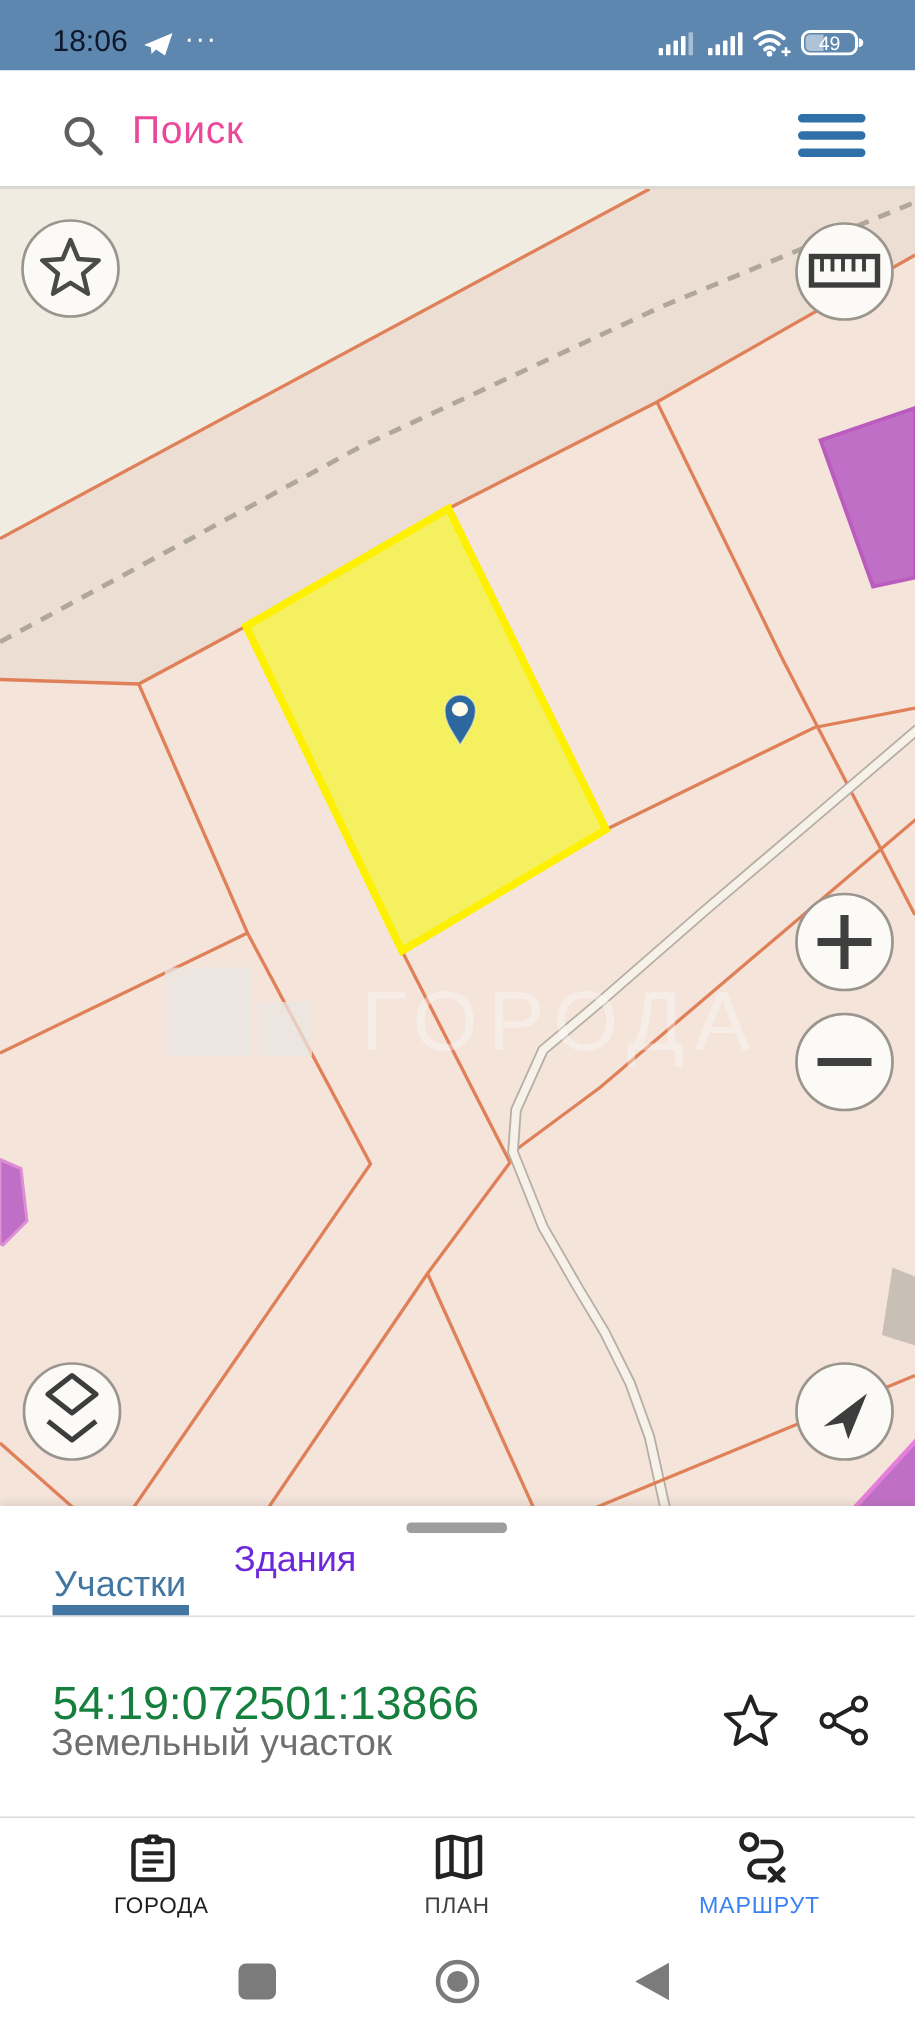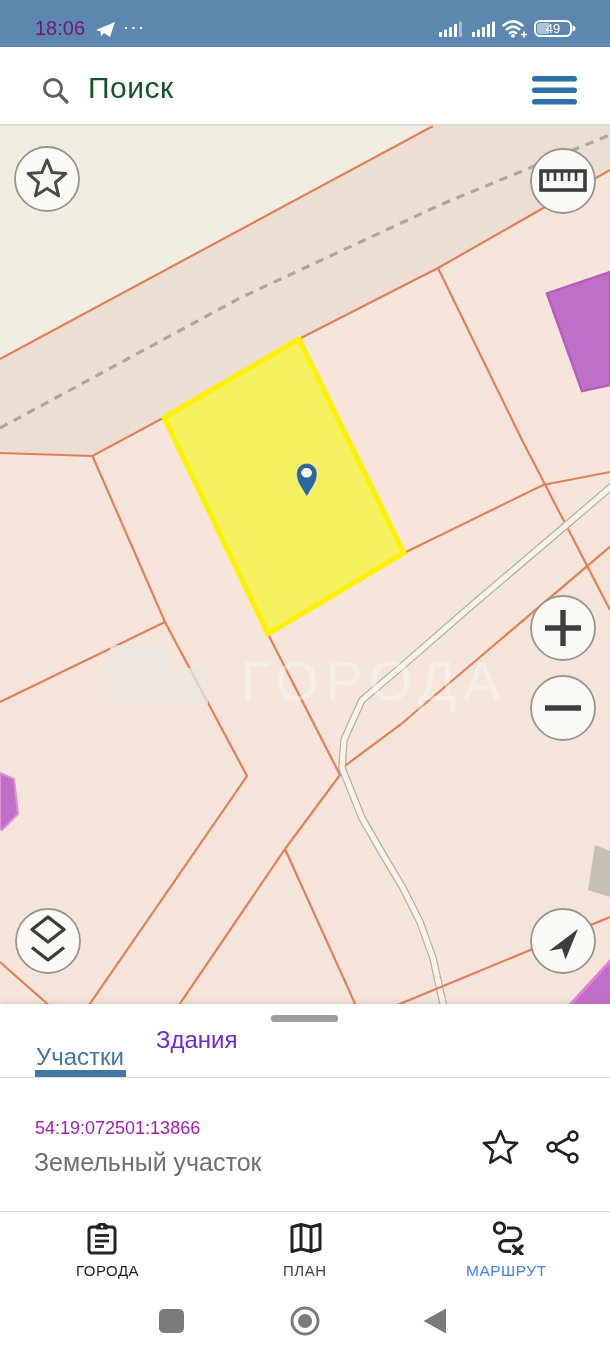--- a/index.html
+++ b/index.html
@@ -4,21 +4,21 @@
 <style>
 html,body{margin:0;padding:0}
 body{width:610px;height:1356px;font-family:"Liberation Sans",sans-serif;position:relative;background:#fff;overflow:hidden}
 .abs{position:absolute}
 </style>
 </head>
 <body>
 
 <div class="abs" style="left:0;top:0;width:610px;height:47px;background:#5d87ae;"></div>
 
-<div class="abs" style="left:35px;top:17px;color:#701a75;font-size:20px;">18:06</div>
+<div class="abs" style="left:35px;top:17px;color:#0f172a;font-size:20px;">18:06</div>
 
 <svg class="abs" style="left:95px;top:21px" width="21" height="17" viewBox="0 0 21 17">
 <path d="M1 9 L20 1 L15 16 L9 12 L6 15 L5.6 10.5 Z M5.6 10.5 L16 4 L8.5 11.5 Z" fill="#fff"></path>
 </svg>
 
 <div class="abs" style="left:123px;top:16px;color:#fff;font-size:19px;letter-spacing:1px">···</div>
 
 <svg class="abs" style="left:439px;top:21px" width="28" height="16" viewBox="0 0 28 16">
 <g fill="#fff">
 <rect x="0" y="11" width="3" height="5" rx="0.8"></rect>
@@ -56,21 +56,21 @@
 <path d="M38.5 5.5 v6 q3 -0.6 3 -3 q0 -2.4 -3 -3z" fill="#fff"></path>
 </svg>
 
 <div class="abs" style="left:0;top:47px;width:610px;height:77px;background:#fff;border-bottom:2px solid #dcd9d4;"></div>
 
 <svg class="abs" style="left:41px;top:76px" width="30" height="30" viewBox="0 0 30 30">
 <circle cx="12" cy="12" r="8.5" fill="none" stroke="#5f5f5f" stroke-width="3"></circle>
 <path d="M18.5 18.5 L26 26" stroke="#5f5f5f" stroke-width="3.2" stroke-linecap="round"></path>
 </svg>
 
-<div class="abs" style="left:88px;top:71px;color:#14532d;font-size:30px;letter-spacing:0.5px">Поиск</div>
+<div class="abs" style="left:88px;top:71px;color:#ec4899;font-size:26px;letter-spacing:0.5px">Поиск</div>
 
 <svg class="abs" style="left:532px;top:75px" width="46" height="32" viewBox="0 0 46 32">
 <g fill="#3070a8">
 <rect x="0" y="1" width="45" height="5.6" rx="2.8"></rect>
 <rect x="0" y="12.5" width="45" height="5.6" rx="2.8"></rect>
 <rect x="0" y="24" width="45" height="5.6" rx="2.8"></rect>
 </g>
 </svg>
 
 <svg class="abs" style="left:0;top:126px" width="610" height="878" viewBox="0 126 610 878">
@@ -176,21 +176,21 @@
 <div class="abs" style="left:271px;top:1015px;width:67px;height:7px;background:#9e9e9e;border-radius:3px"></div>
 
 <div class="abs" style="left:36px;top:1026px;color:#4377a2;font-size:24px;margin-top:17px;">Участки</div>
 
 <div class="abs" style="left:156px;top:1026px;color:#6d28d9;font-size:24px;">Здания</div>
 
 <div class="abs" style="left:35px;top:1070px;width:91px;height:7px;background:#4377a2;"></div>
 
 <div class="abs" style="left:0;top:1077px;width:610px;height:1px;background:#dedede;"></div>
 
-<div class="abs" style="left:35px;top:1118px;color:#a21caf;font-size:18px;">54:19:072501:13866</div>
+<div class="abs" style="left:35px;top:1118px;color:#15803d;font-size:31px;">54:19:072501:13866</div>
 
 <div class="abs" style="left:34px;top:1148px;color:#6f6f6f;font-size:25px;">Земельный участок</div>
 
 <svg class="abs" style="left:482px;top:1128px" width="37" height="37" viewBox="0 0 37 37">
 <path d="M18.5 3 l4.6 11.1 12 1 -9.1 7.9 2.7 11.7 -10.2 -6.2 -10.2 6.2 2.7 -11.7 -9.1 -7.9 12 -1 z" fill="none" stroke="#222" stroke-width="2.6" stroke-linejoin="round"></path>
 </svg>
 
 <svg class="abs" style="left:546px;top:1130px" width="34" height="34" viewBox="0 0 34 34">
 <g stroke="#222" stroke-width="2.6" fill="none">
 <circle cx="6" cy="17" r="4.4"></circle>

